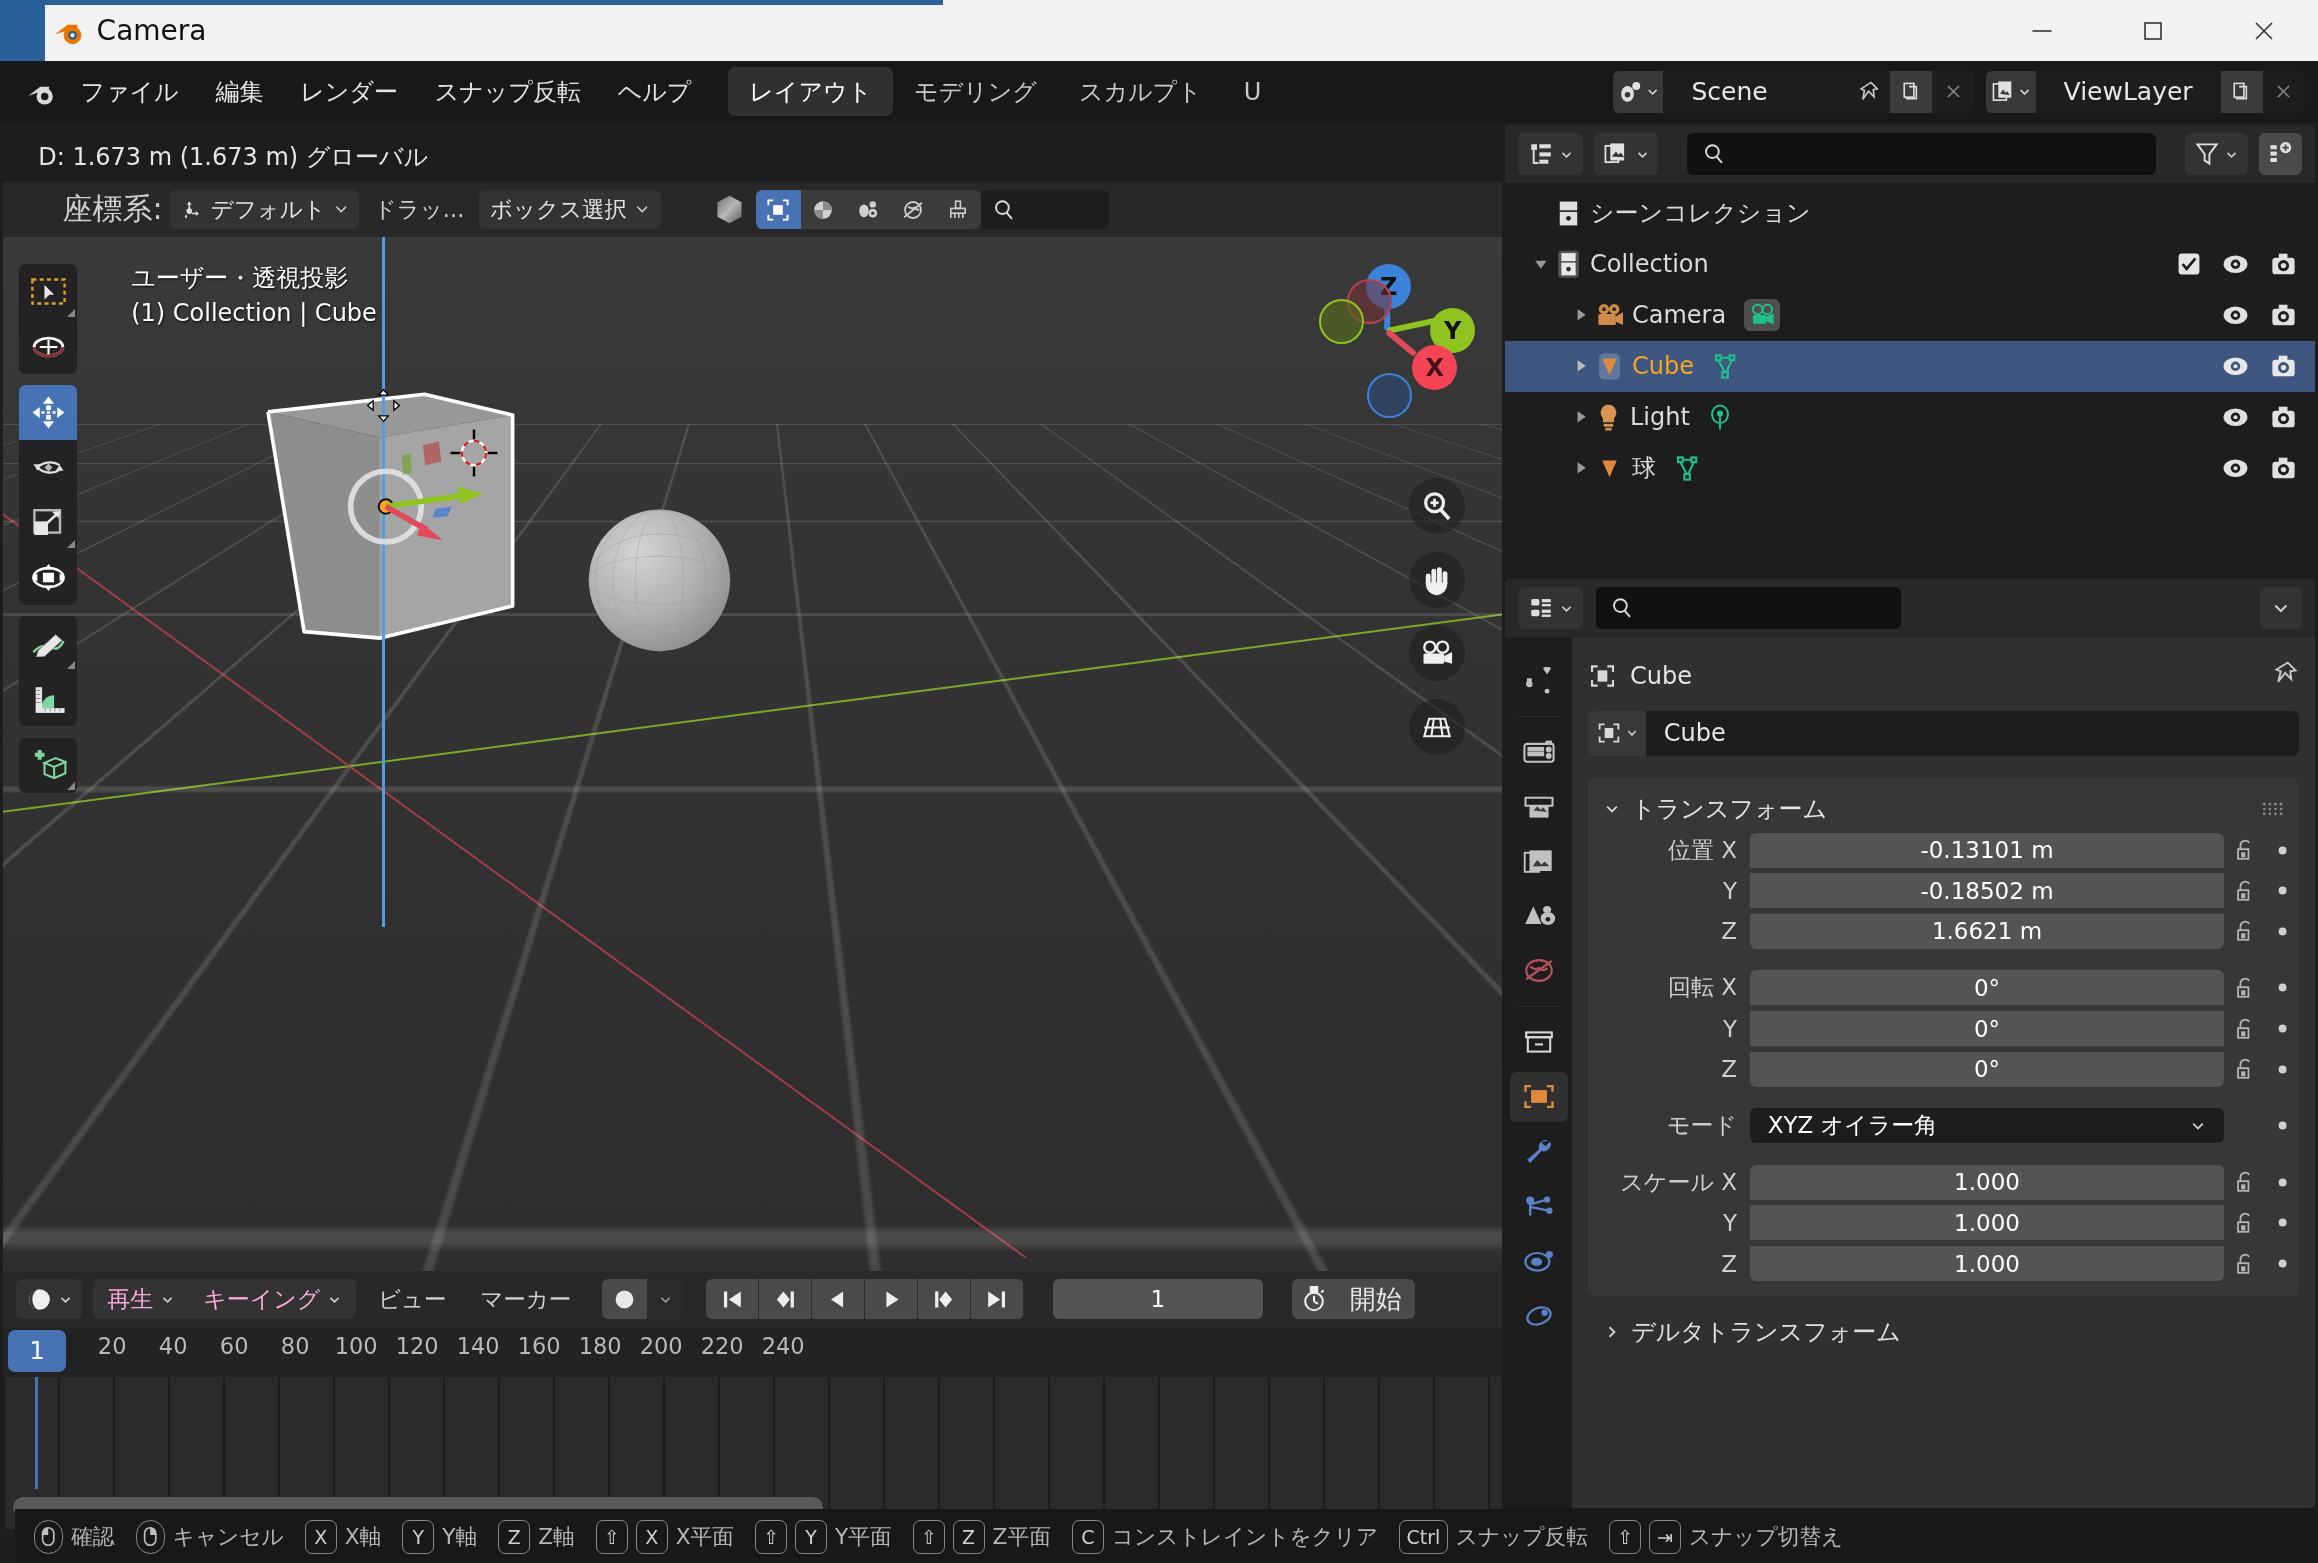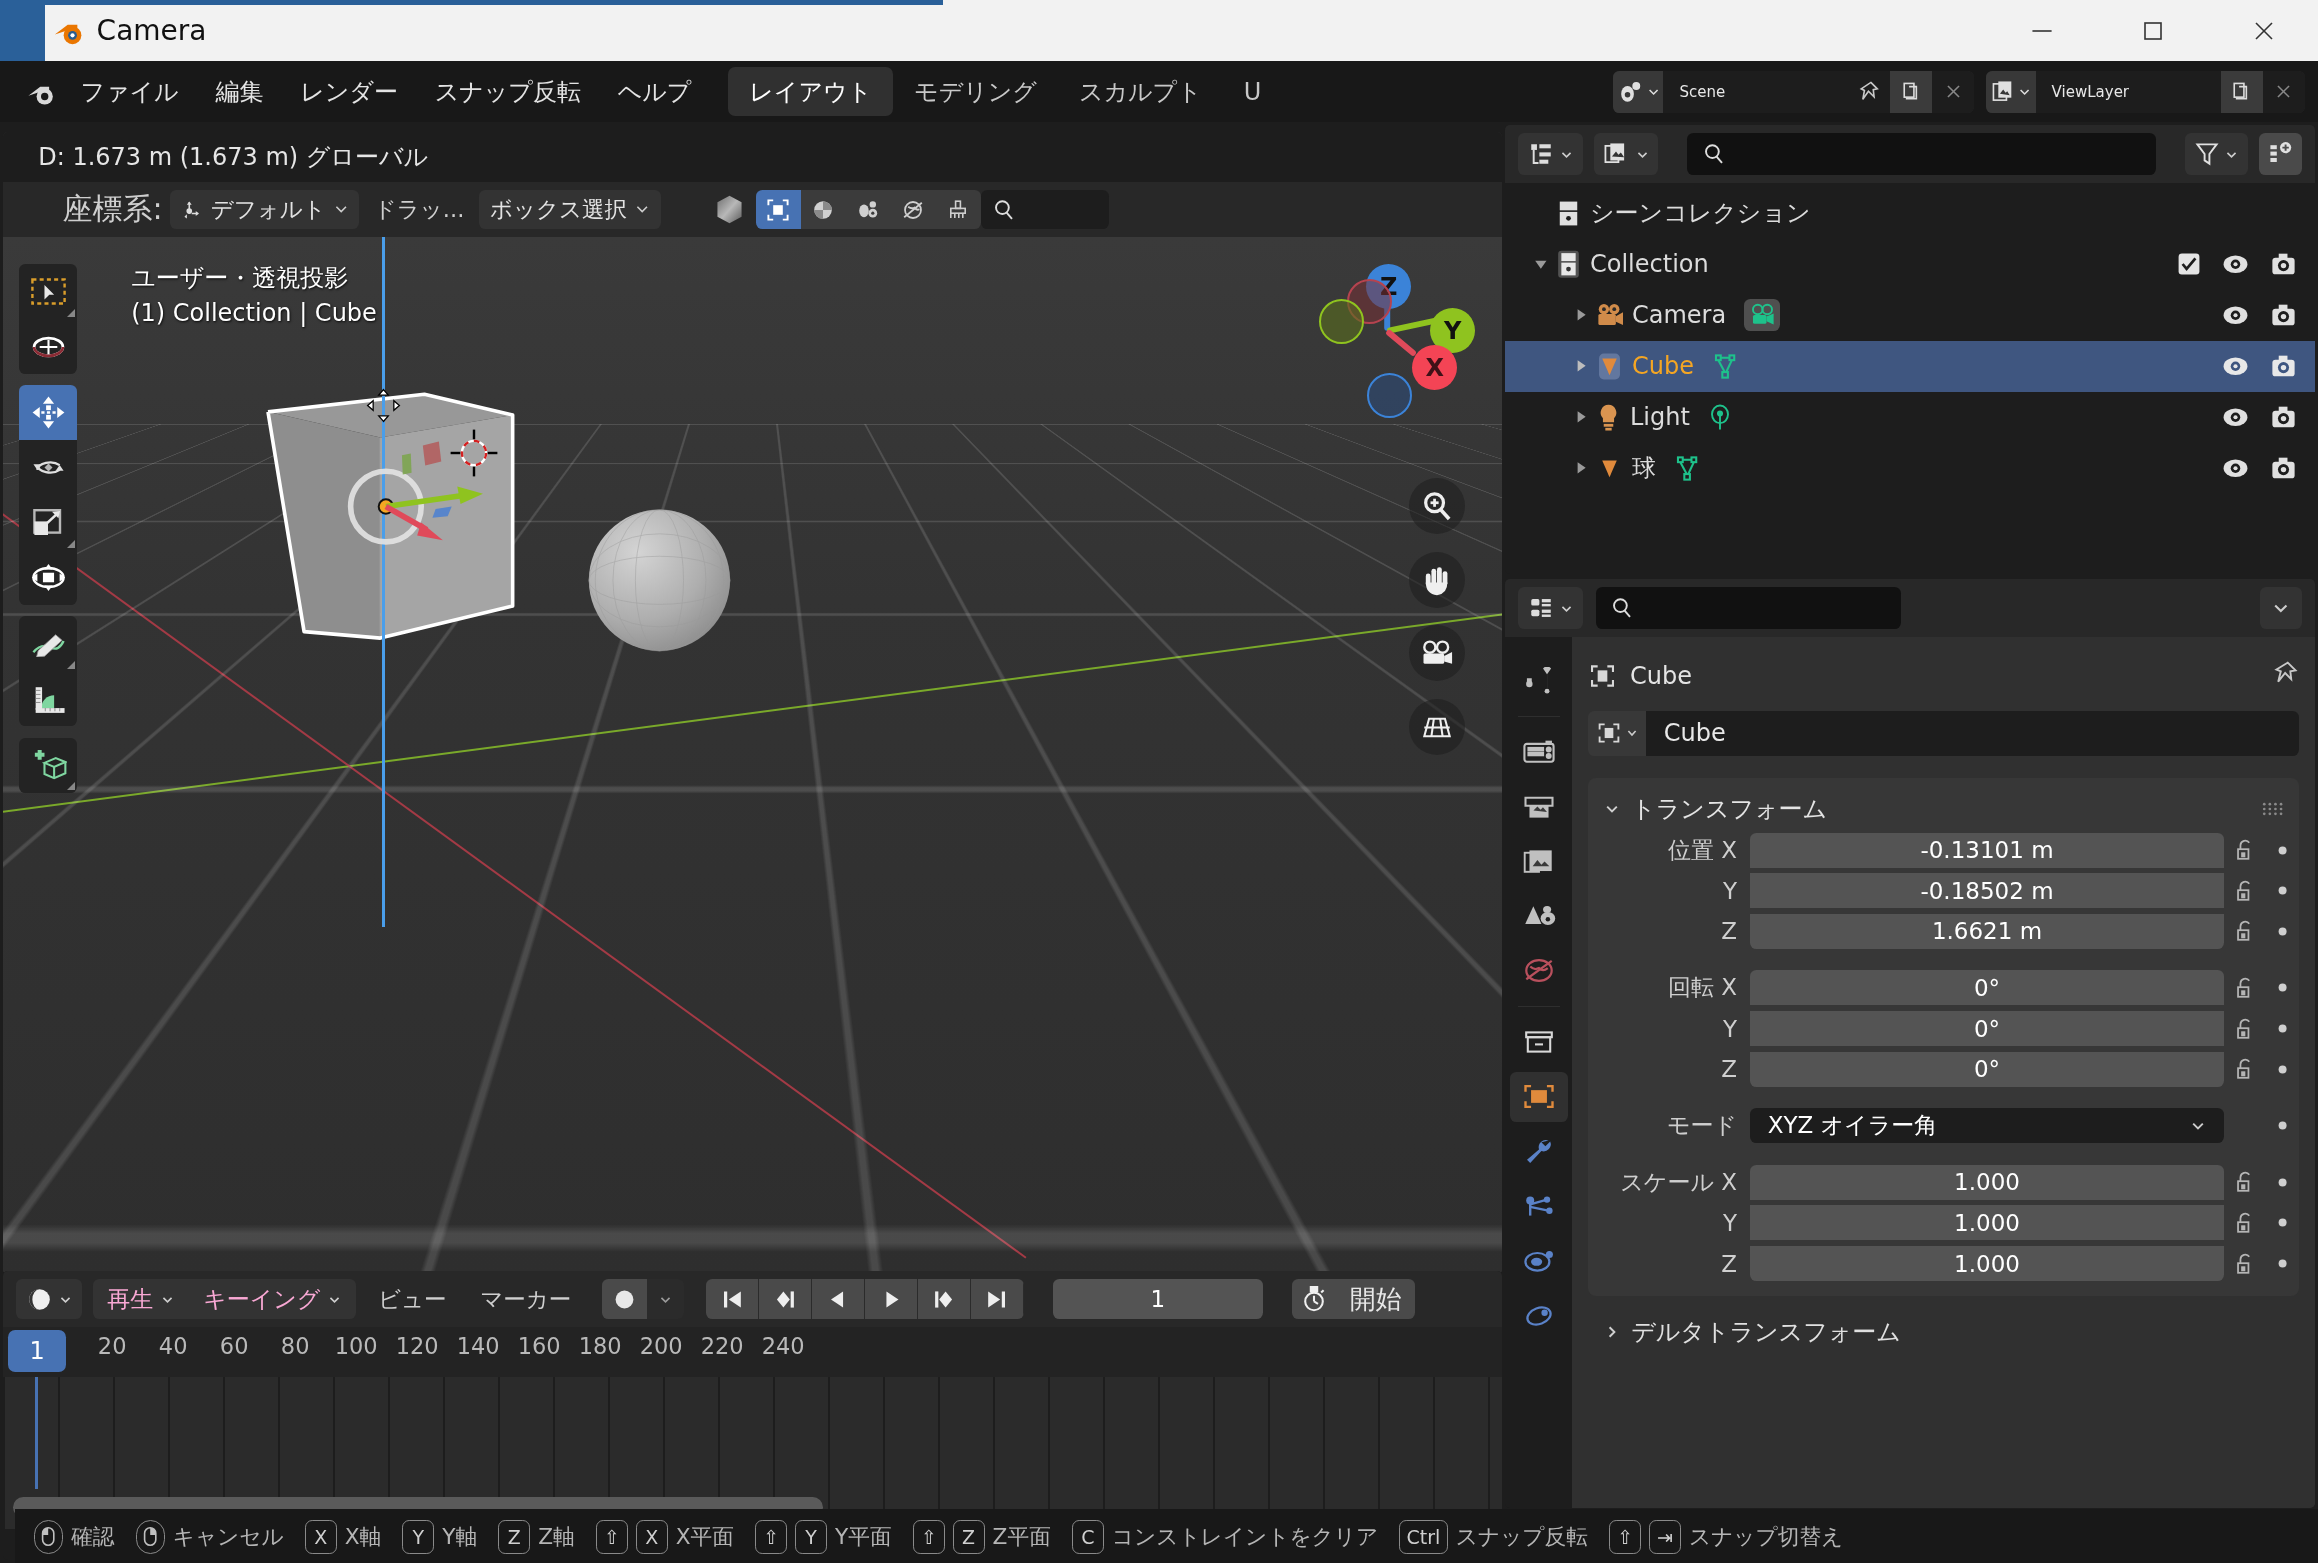--- a/index.html
+++ b/index.html
@@ -36,21 +36,21 @@
   }
   .wsp-tabs { display: flex; align-items: center; margin-left: 22.5px; }
   .wsp-tab {
     color: #c8c8c8; font-size: 24px; padding: 8.8px 21px; border-radius: 7.2px;
     white-space: nowrap;
   }
   .wsp-tab.active { background: #303030; color:#fff; }
   .topbar-right { margin-left: auto; display:flex; align-items:center; margin-right: 14.4px; gap: 11.2px;}
   .id-block { display:flex; align-items:center; height:42px; border-radius:6.4px; overflow:hidden; background:#282828;}
   .id-icon { width:50px; height:42px; background:#383838; display:flex; align-items:center; justify-content:center; gap:2.4px;}
-  .id-name { background:#1d1d1d; color:#e8e8e8; font-size:15px; padding:0 16px; height:42px; display:flex; align-items:center; min-width:185px;}
+  .id-name { background:#1d1d1d; color:#e8e8e8; font-size:25px; padding:0 28px; height:42px; display:flex; align-items:center; min-width:185px;}
   .id-mini { width:42px; height:42px; display:flex; align-items:center; justify-content:center; }
   .id-mini.dark { background:#1d1d1d; }
   .id-mini.lighter { background:#3b3b3b; }
 
   
   .viewport-wrap {
     position:absolute; left:3.2px; top:132px; width:1499px; height:1142px;
     background:#303030; border-radius:4.8px; overflow:hidden;
   }
   .vp-header-top {

